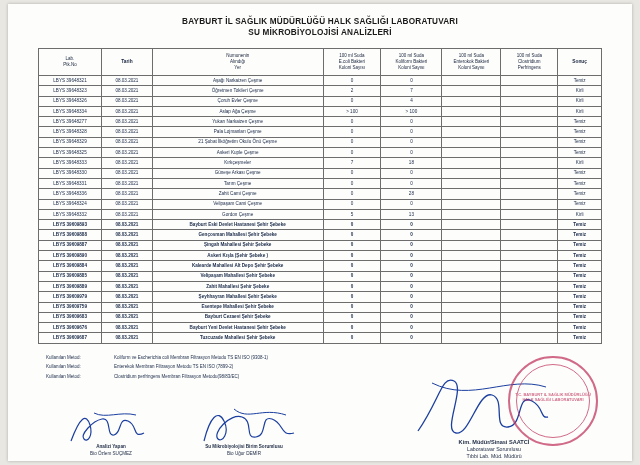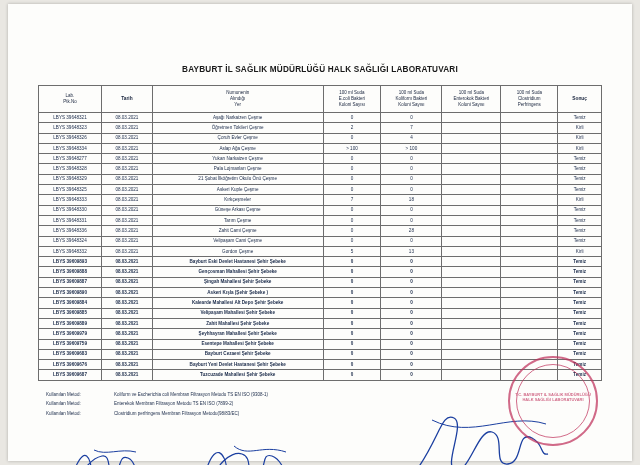--- a/index.html
+++ b/index.html
@@ -18,21 +18,21 @@
   }
   .title{
     text-align:center;
     font-size:8.2px;
     font-weight:bold;
     color:#1a1a1a;
     line-height:11px;
     padding-top:12px;
     letter-spacing:.2px;
   }
-  .title div{white-space:nowrap;margin-top:48px;}
+  .title div{white-space:nowrap;}
   table.main{
     border-collapse:collapse;
     width:564px;
     margin:10px auto 0 auto;
     table-layout:fixed;
   }
   table.main th,table.main td{
     border:1px solid #6d6d6d;
     font-size:4.6px;
     color:#20304e;
@@ -106,20 +106,21 @@
     line-height:5px;font-weight:bold;
   }
 </style>
 </head>
 <body>
 
 <div class="page">
 
   <div class="title">
     <div>BAYBURT İL SAĞLIK MÜDÜRLÜĞÜ HALK SAĞLIĞI LABORATUVARI</div>
+    <div>SU MİKROBİYOLOJİSİ ANALİZLERİ</div>
   </div>
 
   <table class="main">
     <colgroup>
       <col style="width:62px">
       <col style="width:50px">
       <col style="width:168px">
       <col style="width:57px">
       <col style="width:60px">
       <col style="width:58px">

